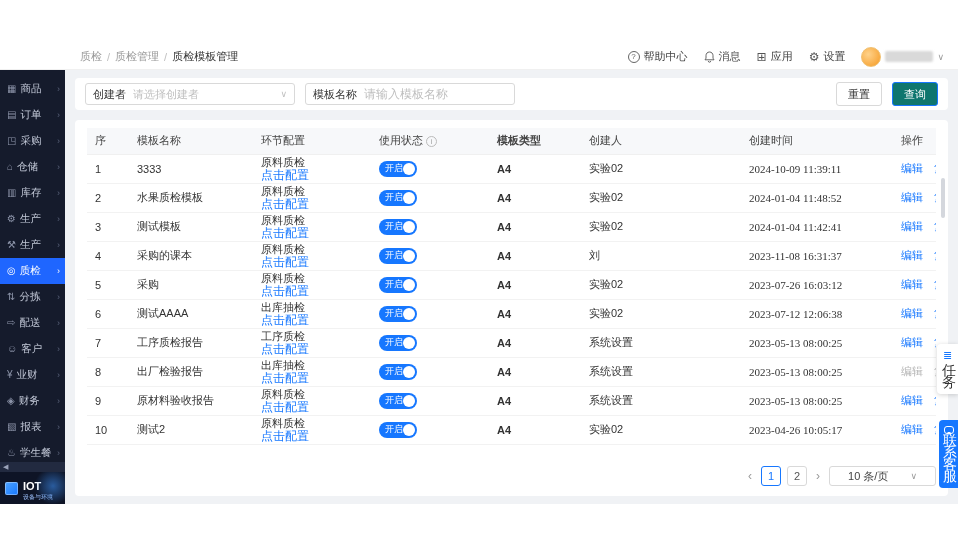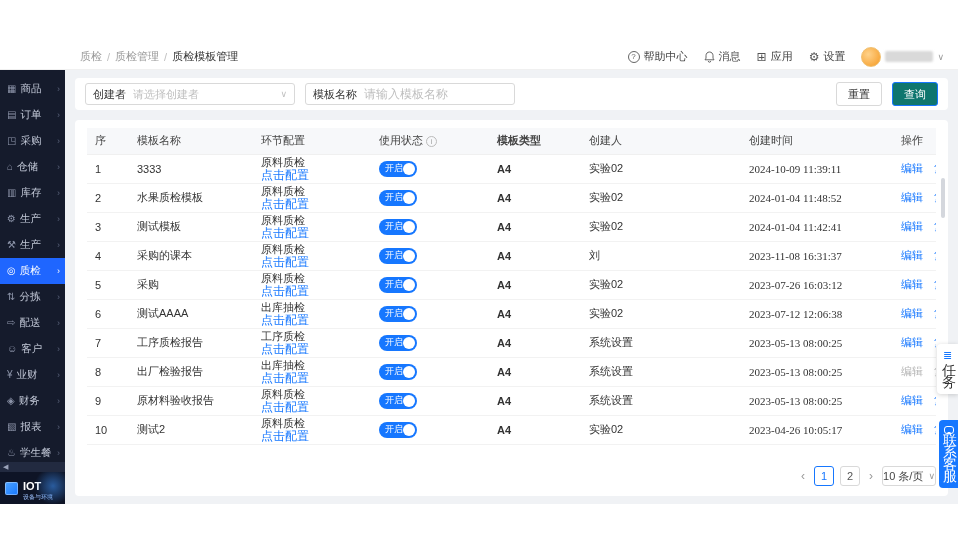--- a/index.html
+++ b/index.html
@@ -95,22 +95,22 @@
   .ops a { color: #1677ff; margin-right: 8px; cursor: pointer; text-decoration: none; text-align: center; }
   tr.ops-disabled .ops a { color: #b5b5b5; }
 
   .pagination { margin-top: auto; padding-top: 8px; display: flex; justify-content: flex-end;
                 align-items: center; gap: 6px; font-size: 11px; color: #666; flex: none; }
   .pg-nav { color: #999; cursor: pointer; padding: 0 3px; font-size: 12px; }
   .pg-pages { display: inline-flex; gap: 6px; }
   .page { min-width: 20px; height: 20px; border: 1px solid #d9d9d9; border-radius: 3px; background: #fff;
           display: inline-flex; align-items: center; justify-content: center; cursor: pointer; color: #555; }
   .page.active { color: #1677ff; border-color: #1677ff; }
-  .size-select { border: 1px solid #d9d9d9; border-radius: 3px; height: 20px; padding: 0 0;
-                 display: inline-flex; align-items: center; gap: 5px; color: #444; cursor: pointer; background: #fff; }
+  .size-select { border: 1px solid #d9d9d9; border-radius: 3px; height: 20px; padding: 0 18px;
+                 display: inline-flex; align-items: center; gap: 22px; color: #444; cursor: pointer; background: #fff; }
   .mini-scrollbar { position: absolute; right: 3px; top: 58px; width: 4px; height: 40px;
                     background: #d4d7dd; border-radius: 2px; cursor: pointer; }
 
   
   .float-tasks { position: absolute; right: 0; top: 344px; width: 21px; padding: 6px 2px;
                  background: #fff; border-radius: 4px 0 0 4px; box-shadow: 0 1px 5px rgba(0,0,0,.18);
                  display: flex; flex-direction: column; align-items: center; gap: 3px; cursor: pointer; }
   .tasks-ic { color: #1677ff; font-size: 11px; line-height: 1; }
   .v-label { width: 11px; font-size: 14px; line-height: 12px; text-align: center; word-break: break-all; color: #333; }
   .float-service { position: absolute; right: 0; top: 420px; width: 19px; padding: 6px 2px;

